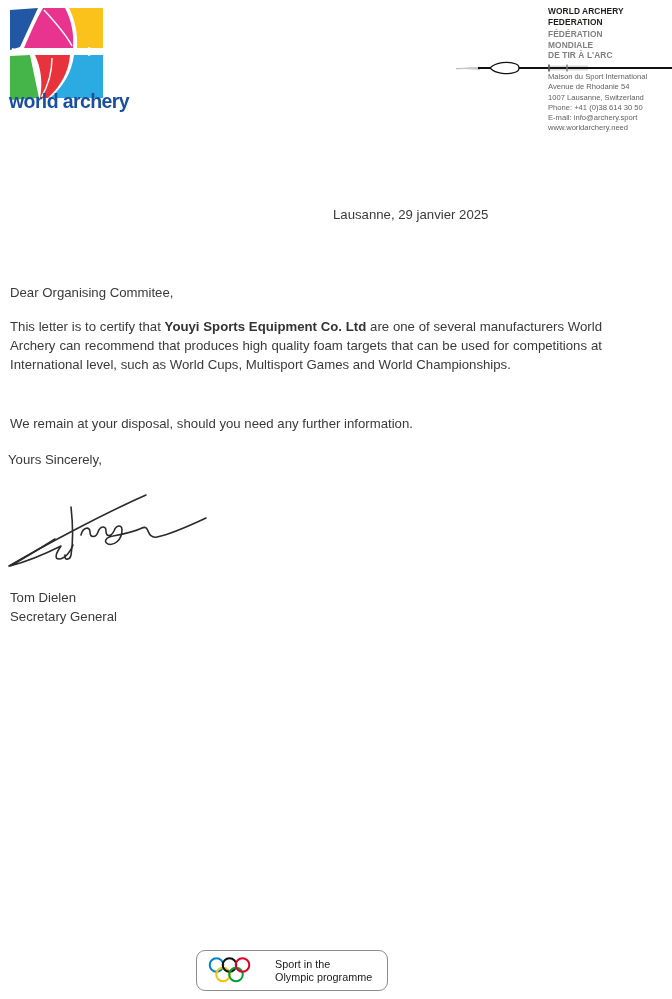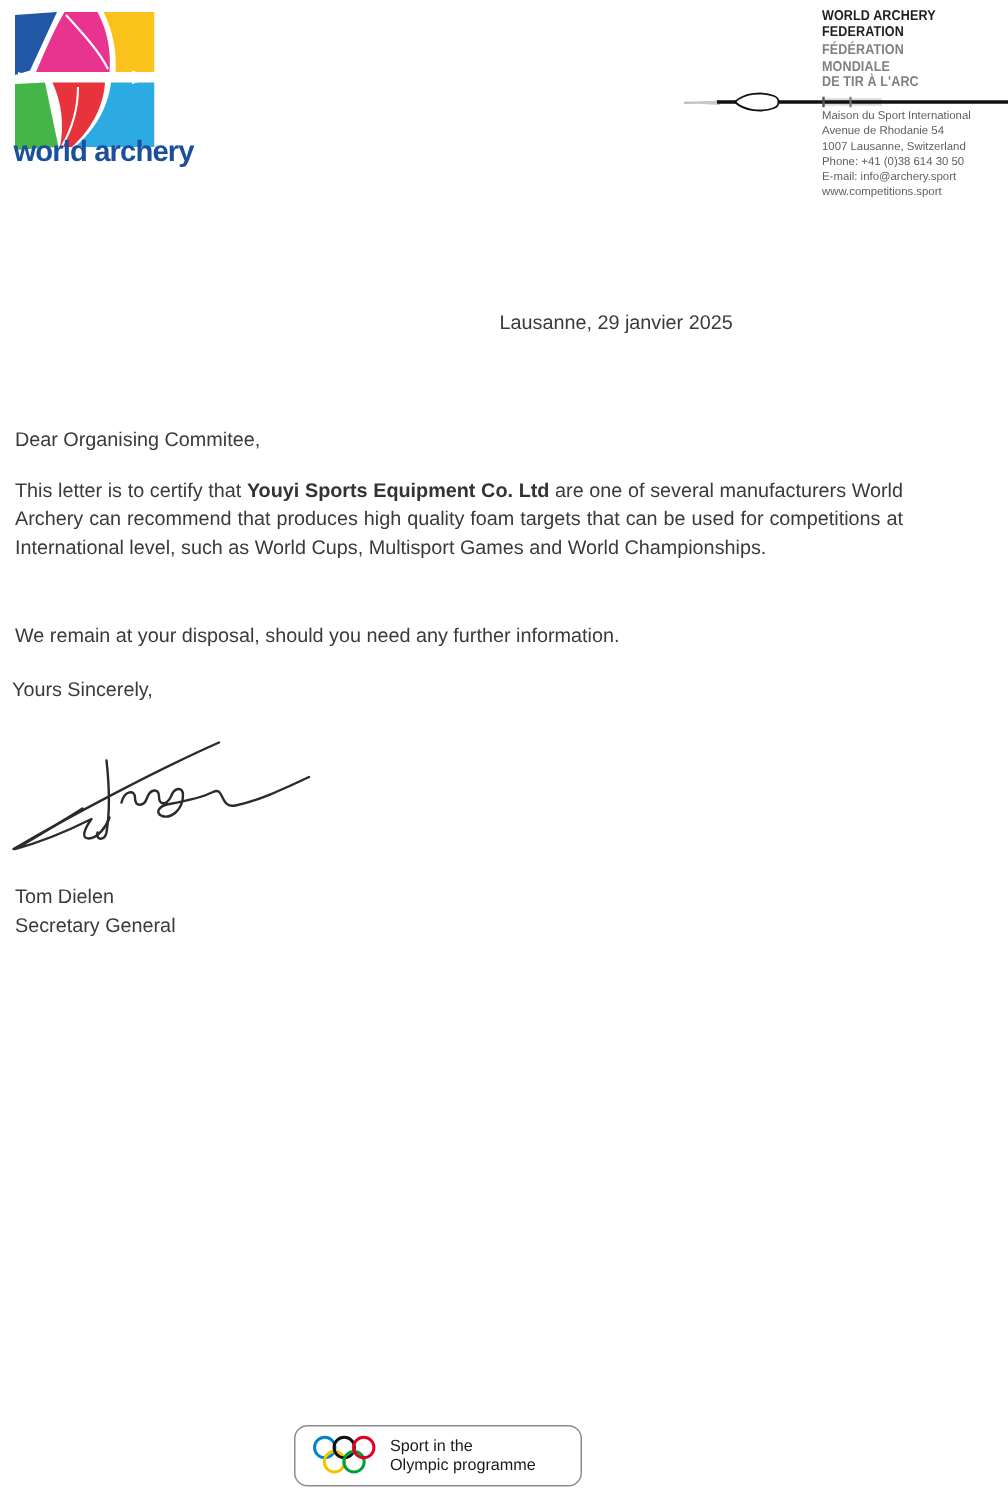--- a/index.html
+++ b/index.html
@@ -60,21 +60,21 @@
   
   .badge {
     left: 196px; top: 950px; width: 192px; height: 41px;
     border: 1.3px solid #8c8c8c;
     border-radius: 9px;
     box-sizing: border-box;
     display: flex; align-items: center;
   }
   .badge .rings { margin-left: 11px; flex: 0 0 auto; }
   .badge-text {
-    margin-left: 5px;
+    margin-left: 20px;
     font-size: 10.8px; line-height: 13px;
     color: #1a1a1a;
   }
 </style>
 </head>
 <body>
 
 <div class="page">
 
   <div class="abs logo-block">
@@ -117,21 +117,21 @@
       <line x1="117" y1="6.5" x2="117" y2="13.5" stroke="#777777" stroke-width="1.4"></line>
     </svg>
   </div>
 
   <div class="abs address-block">
     <div>Maison du Sport International</div>
     <div>Avenue de Rhodanie 54</div>
     <div>1007 Lausanne, Switzerland</div>
     <div>Phone: +41 (0)38 614 30 50</div>
     <div>E-mail: info@archery.sport</div>
-    <div>www.competitions.sport</div>
+    <div>www.worldarchery.need</div>
   </div>
 
   <div class="abs dateline">Lausanne, 29 janvier 2025</div>
 
   <div class="abs salutation">Dear Organising Commitee,</div>
 
   <div class="abs para2">We remain at your disposal, should you need any further information.</div>
 
   <div class="abs para1"><span>This letter is to certify that </span><b>Youyi Sports Equipment Co. Ltd</b><span> are one of several manufacturers World Archery can recommend that produces high quality foam targets that can be used for competitions at International level, such as World Cups, Multisport Games and World Championships.</span></div>
 

